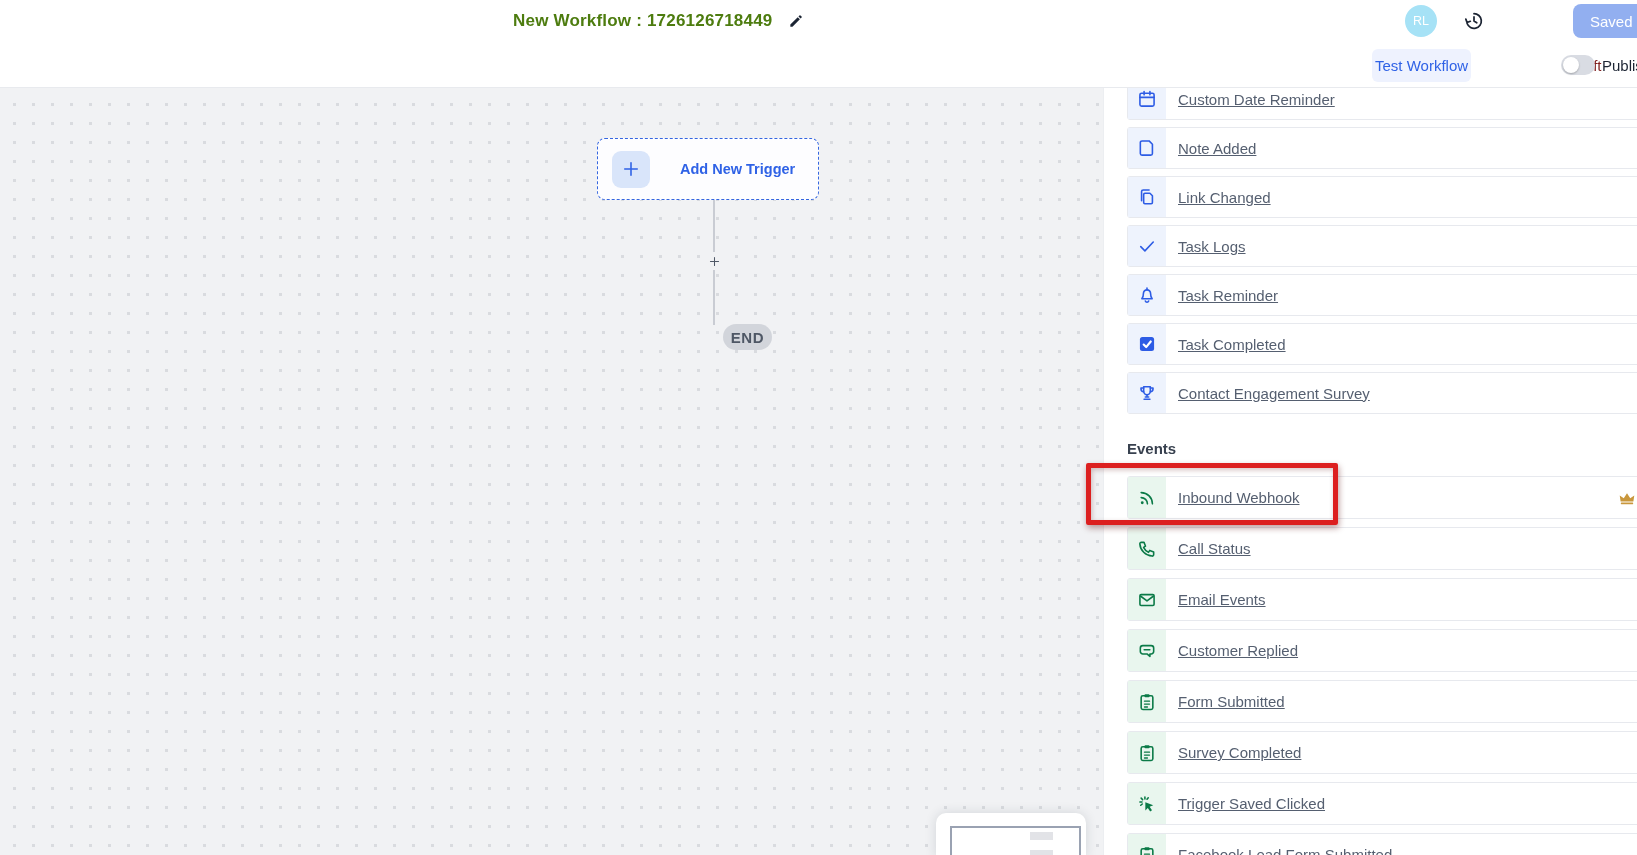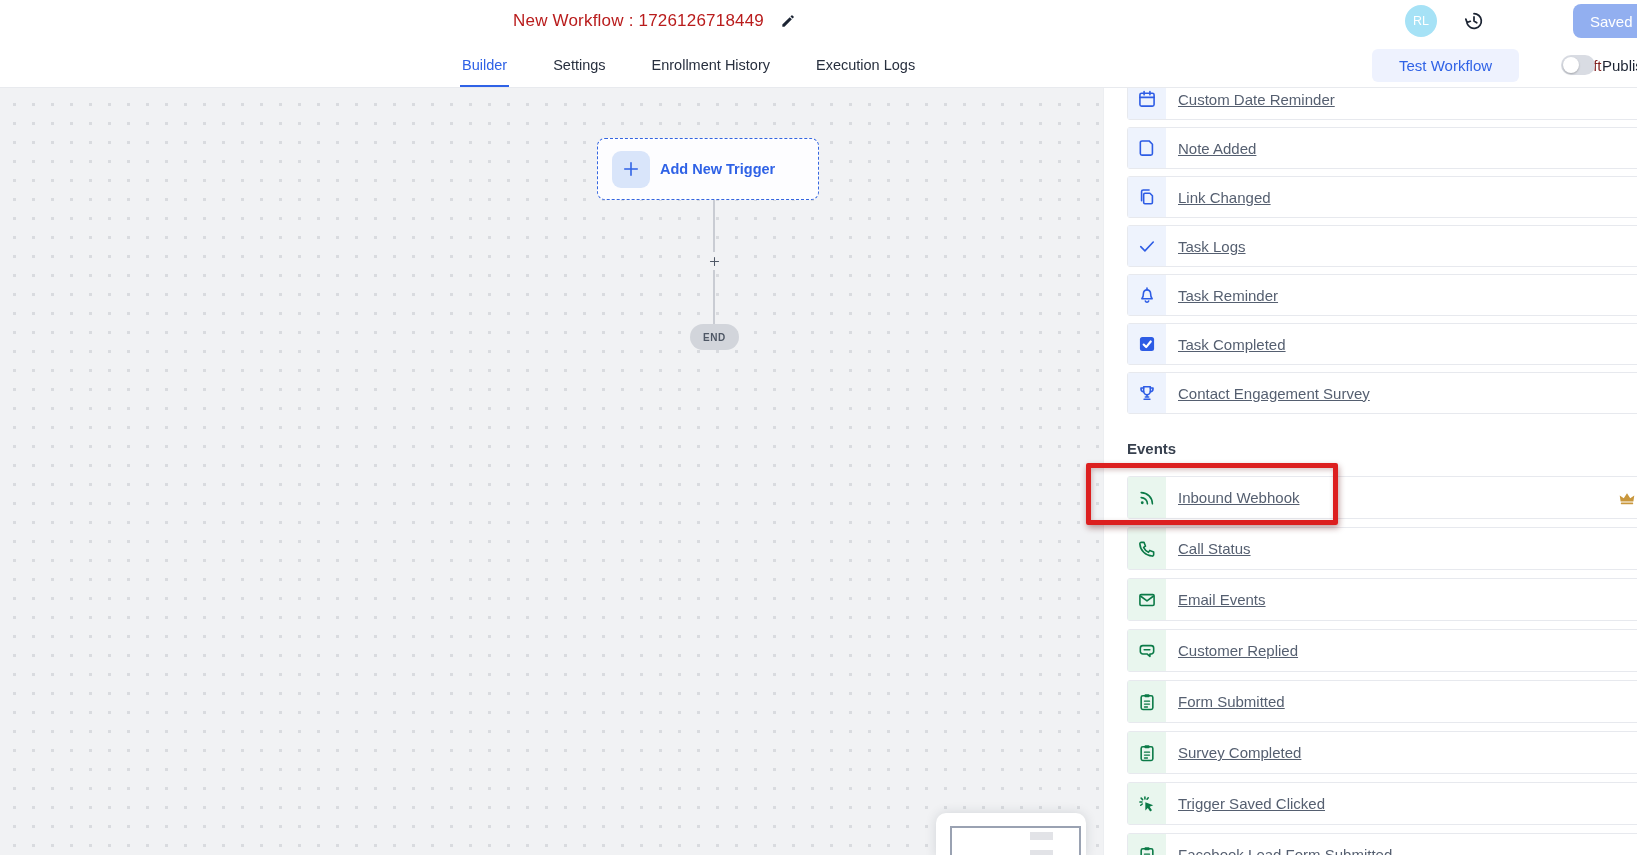--- a/index.html
+++ b/index.html
@@ -6,60 +6,60 @@
   html,body { width:1637px; height:855px; }
   body {
     position:relative; overflow:hidden; background:#fff;
     font-family:"Liberation Sans", sans-serif; color:#1c2433;
   }
   .icon svg { width:100%; height:100%; display:block; }
 
   
   .header { position:absolute; left:0; top:0; width:1637px; height:42px; background:#fff; z-index:30; }
   .title-wrap { position:absolute; left:513px; top:0; height:42px; display:flex; align-items:center; gap:16px; }
-  .page-title { font-size:17px; font-weight:400; color:#b91c1c; letter-spacing:.2px; }
+  .page-title { font-size:17px; font-weight:700; color:#4d7c0f; letter-spacing:.2px; }
   .pencil { width:16px; height:16px; color:#1b2433; cursor:pointer; }
   .avatar { position:absolute; left:1405px; top:5px; width:32px; height:32px; border-radius:50%;
     background:#a6e2f6; color:#fff; font-size:12.5px; font-weight:400;
     display:flex; align-items:center; justify-content:center; }
   .history { position:absolute; left:1463px; top:10px; width:22px; height:22px; color:#1c2433; }
   .saved-btn { position:absolute; left:1573px; top:4px; height:34px; width:120px; background:#92aff0;
     color:#fff; font-size:15px; border-radius:8px; display:flex; align-items:center; padding-left:17px; border:none; }
 
   
   .tabbar { position:absolute; left:0; top:42px; width:1637px; height:46px; background:#fff;
     border-bottom:1px solid #e8eaee; z-index:29; }
   .tabs { position:absolute; left:462px; top:0; height:100%; display:flex; gap:46px; }
   .tab { font-size:14.5px; color:#272f3e; height:100%; display:flex; align-items:center; position:relative; cursor:pointer; }
   .tab.active { color:#2f62e6; }
   .tab.active::after { content:""; position:absolute; left:-2px; right:-2px; bottom:0; height:2.5px; background:#2f62e6; }
-  .test-btn { position:absolute; left:1372px; top:7px; height:33px; padding:0 27px; background:#eef2fe;
+  .test-btn { position:absolute; left:1372px; top:7px; height:33px; padding:0 3px; background:#eef2fe;
     color:#2f62e6; font-size:15px; border-radius:6px; display:flex; align-items:center; border:none; }
   .draft-label { position:absolute; left:1569px; top:0; height:46px; display:flex; align-items:center; font-size:15px; color:#7f1d1d; }
   .toggle { position:absolute; left:1561px; top:13px; width:34px; height:20px; border-radius:10px; background:#d9dce3; cursor:pointer; }
   .knob { position:absolute; left:2px; top:2px; width:16px; height:16px; border-radius:50%; background:#fff; box-shadow:0 1px 2px rgba(0,0,0,.25); }
   .publish-label { position:absolute; left:1602px; top:0; height:46px; display:flex; align-items:center; font-size:15px; color:#1c2433; white-space:nowrap; }
 
   
   .canvas { position:absolute; left:0; top:88px; width:1103px; height:767px; background:#f1f2f4;
     background-image:radial-gradient(circle, #d9dbdf 1.6px, transparent 1.9px);
     background-size:19px 19px; background-position:5px 7px; }
   .trigger-box { position:absolute; left:597px; top:50px; width:222px; height:62px;
     border:1.5px dashed #3566e0; border-radius:8px; background:#fdfdff;
-    display:flex; align-items:center; cursor:pointer; }
+    display:flex; align-items:center; cursor:pointer;gap:20px; }
   .plus-square { width:38px; height:37px; margin-left:14px; background:#d9e5fa; border-radius:9px;
     color:#2f62e6; display:flex; align-items:center; justify-content:center; flex:none; }
   .plus-square .icon { width:20px; height:20px; }
   .trigger-label { margin-left:10px; color:#2f62e6; font-size:14.5px; font-weight:700; }
   .connector { position:absolute; left:713px; top:112px; width:2px; height:125px; background:#c9ccd3; }
   .line-plus { position:absolute; left:705px; top:164px; width:18px; height:18px; background:#f1f2f4;
     color:#4f5866; display:flex; align-items:center; justify-content:center; cursor:pointer; }
   .line-plus .icon { width:13px; height:13px; }
-  .end-pill { position:absolute; left:690px; top:236px; width:49px; height:26px; background:#d2d5db;
-    border-radius:13px; color:#4e5765; font-size:10px; font-weight:700; letter-spacing:.6px;
+  .end-pill { position:absolute; left:723px; top:236px; width:49px; height:26px; background:#d2d5db;
+    border-radius:13px; color:#4e5765; font-size:15px; font-weight:700; letter-spacing:.6px;
     display:flex; align-items:center; justify-content:center; }
   .minimap { position:absolute; left:936px; top:725px; width:150px; height:44px; background:#fff;
     border-radius:10px 10px 0 0; box-shadow:0 0 12px rgba(30,40,60,.14); }
   .mm-view { position:absolute; left:14px; top:13px; width:131px; height:40px; border:2px solid #9aa2b2; background:#fff; }
   .mm-bar { position:absolute; background:#e2e3e7; width:23px; height:8px; }
 
   
   .sidebar { position:absolute; left:1103px; top:88px; width:534px; height:767px; background:#fff;
     border-left:1px solid #eceef1; overflow:hidden; }
   .rows { position:absolute; left:23px; top:-10px; right:-10px; }
@@ -305,25 +305,19 @@
       <svg viewBox="0 0 24 24" fill="none" stroke="currentColor" stroke-width="1.9" stroke-linecap="round" stroke-linejoin="round">
         <path d="M12 4a8 8 0 1 1-7.5 10.8"></path>
         <path d="M3.1 10l1.3 3.6L8 12.3"></path>
         <path d="M12 7.6v4.5l3 1.8"></path>
       </svg>
     </span>
   <button class="saved-btn">Saved</button>
 </div>
 
 <div class="tabbar">
-  <div class="tabs">
-    <div class="tab active">Builder</div>
-    <div class="tab">Settings</div>
-    <div class="tab">Enrollment History</div>
-    <div class="tab">Execution Logs</div>
-  </div>
   <button class="test-btn">Test Workflow</button>
   <span class="draft-label">Draft</span>
   <div class="toggle">
       <div class="knob"></div>
     </div>
   <span class="publish-label">Publish</span>
 </div>
 
 </body></html>

